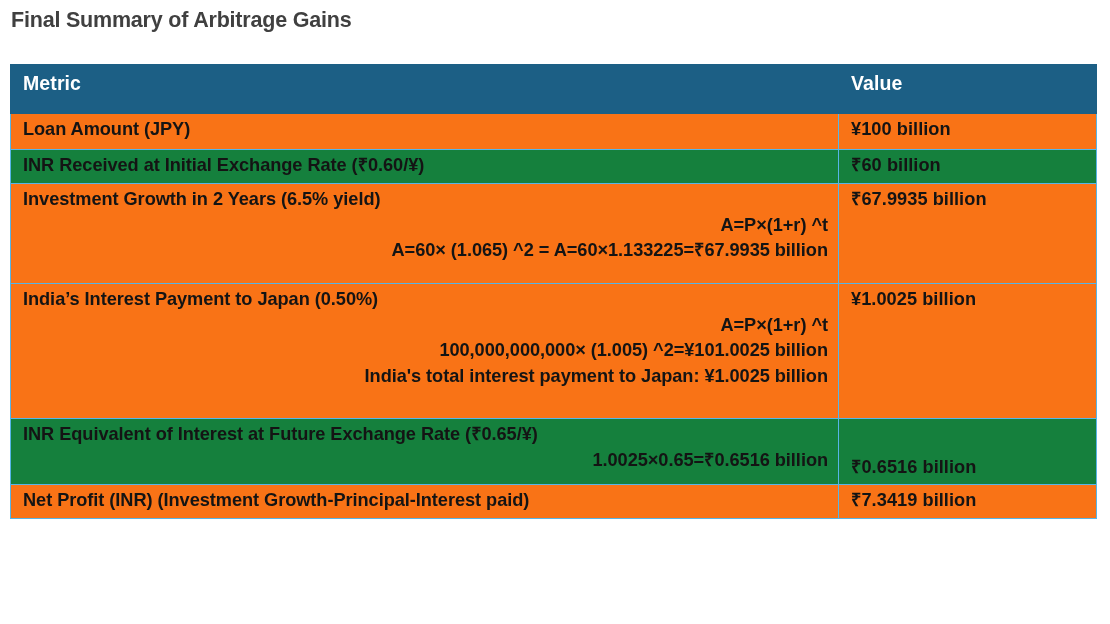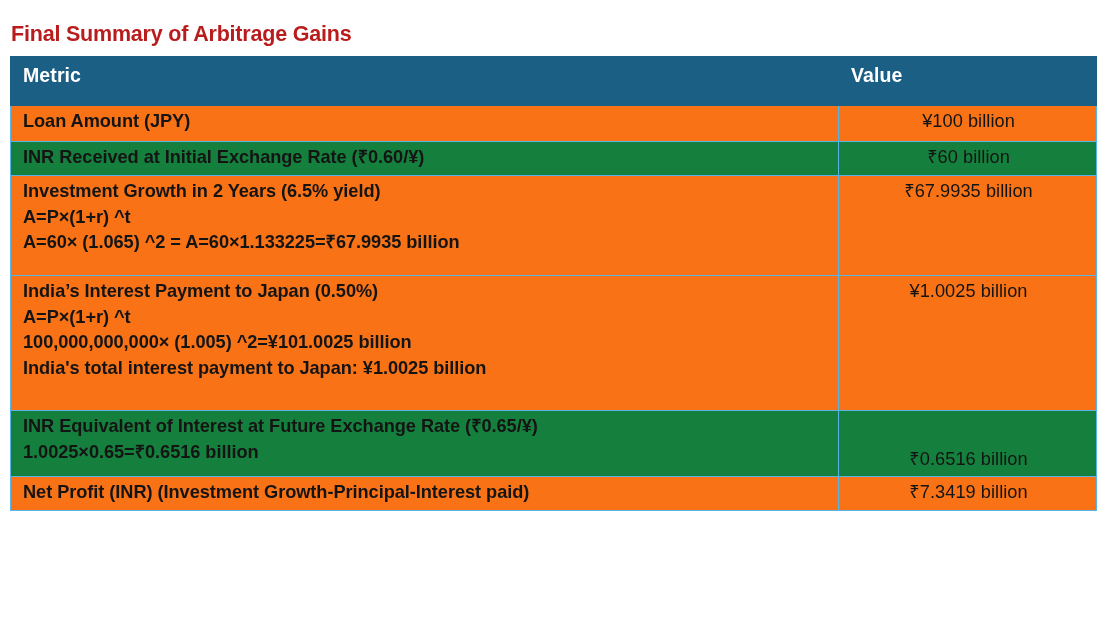--- a/index.html
+++ b/index.html
@@ -16,31 +16,31 @@
   }
   .page {
     position: relative;
     width: 1110px;
     height: 624px;
     background: #ffffff;
   }
   .doc-title {
     position: absolute;
     left: 11px;
-    top: 22px;
+    top: 8px;
     font-size: 21.5px;
     font-weight: bold;
     letter-spacing: -0.2px;
-    color: #b91c1c;
+    color: #404040;
     white-space: nowrap;
   }
   table.summary {
     position: absolute;
     left: 10px;
-    top: 56px;
+    top: 64px;
     width: 1086px;
     border-collapse: collapse;
     table-layout: fixed;
   }
   table.summary col.c-metric { width: 828px; }
   table.summary col.c-value  { width: 258px; }
 
   table.summary th,
   table.summary td {
     border: 1.5px solid #57b5e7;
@@ -67,30 +67,29 @@
     background: #f97316;
   }
   table.summary tr.plain td {
     background: #15803d;
   }
   td.metric {
     font-weight: bold;
     letter-spacing: -0.05px;
   }
   td.value {
-    font-weight: normal;
+    font-weight: bold;
     letter-spacing: 0.05px;
     padding-left: 11px;
-    text-align: center;
   }
   td.value.bottom {
     vertical-align: bottom;
   }
   .line { display: block; white-space: nowrap; }
-  .line + .line { margin-top: 1px; }
+  .line + .line { margin-top: 1px; text-align: right; }
   
   tr.r1 td { height: 28px; }
   tr.r2 td { height: 26px; }
   tr.r3 td { height: 92px; }
   tr.r4 td { height: 26px; }
   tr.r5 td { height: 127px; }
   tr.r6 td { height: 58px; margin-left: 24px; }
   tr.r7 td { height: 26px; }
   tr.r8 td { height: 62px; }
 </style>

